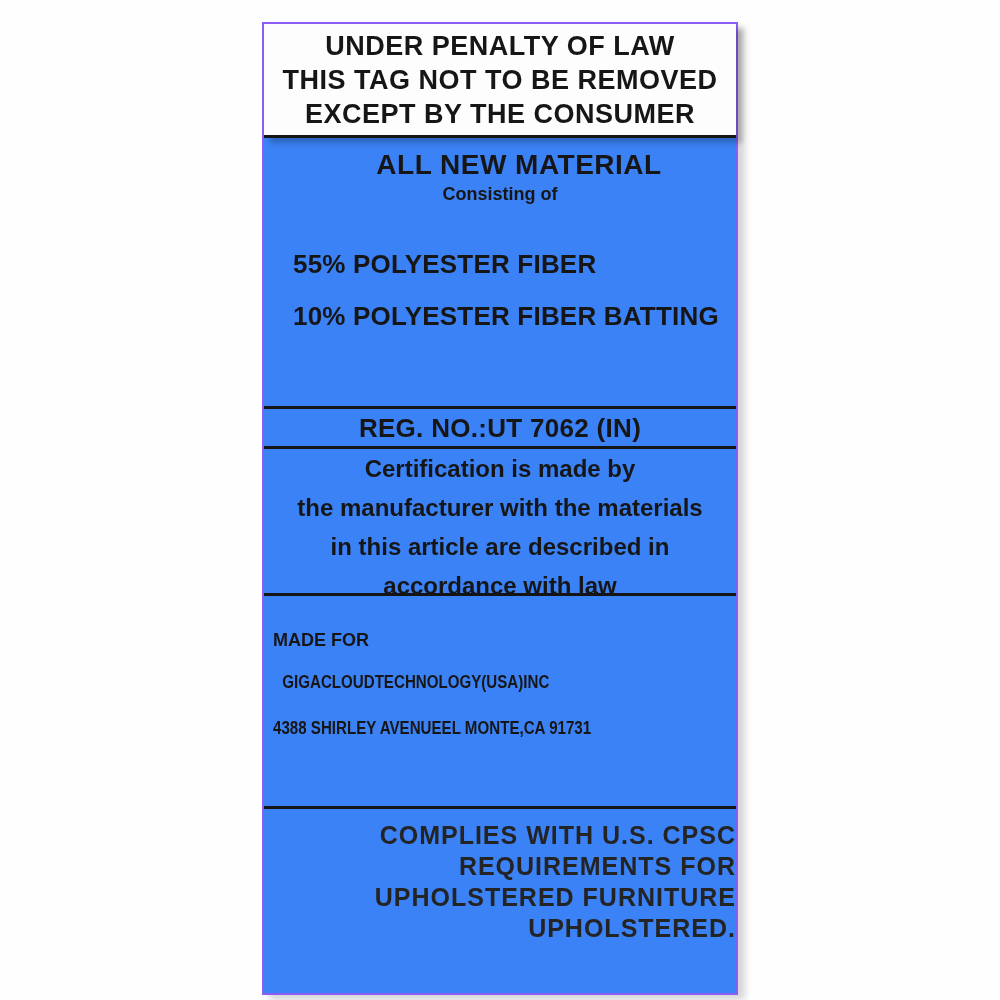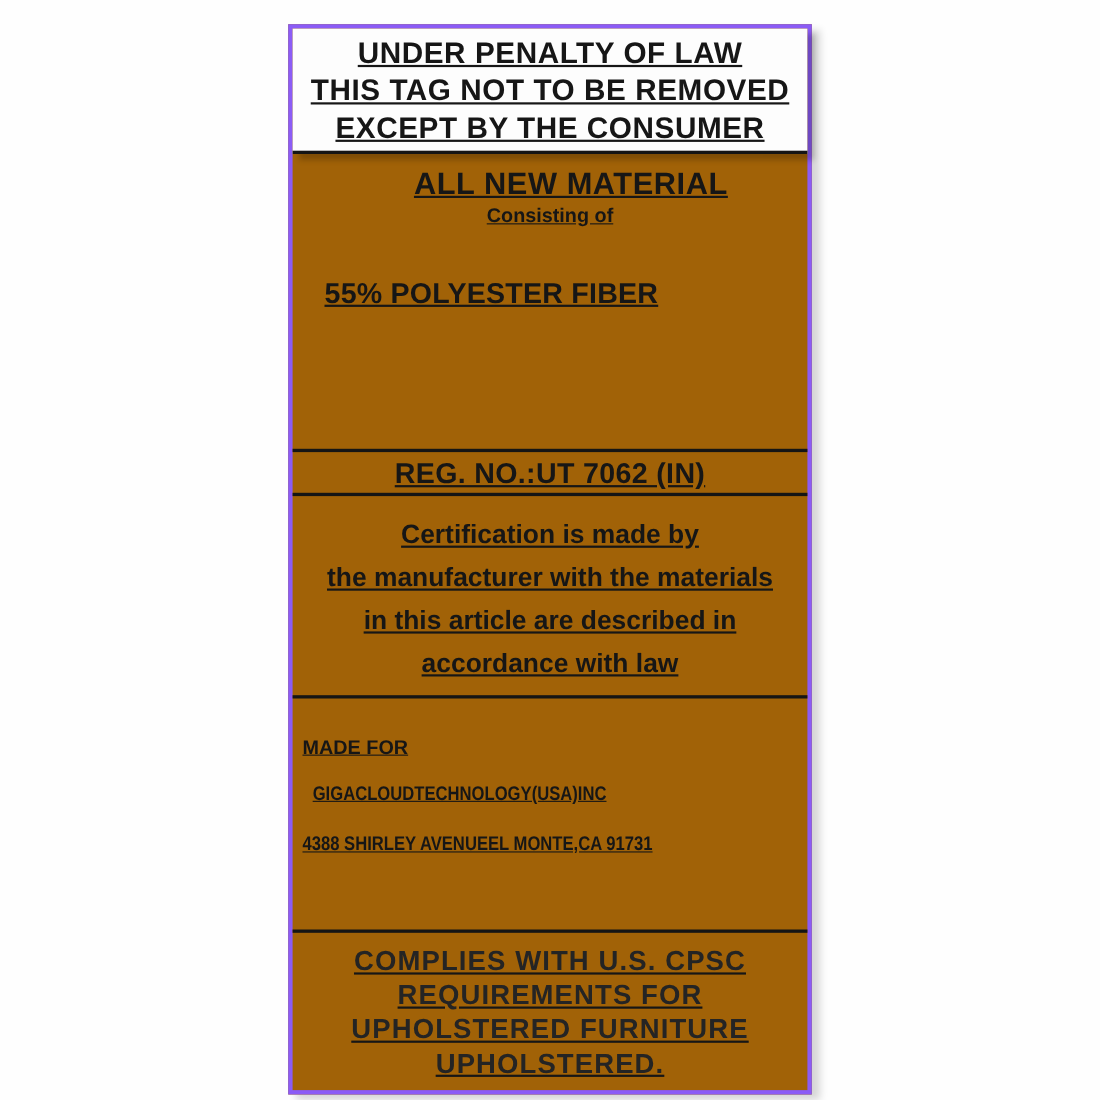--- a/index.html
+++ b/index.html
@@ -17,26 +17,25 @@
     position: relative;
     background: #fefefe;
   }
   .law-label {
     position: absolute;
     left: 262px;
     top: 22px;
     width: 476px;
     height: 973px;
     box-sizing: border-box;
-    border: 4px solid #8b5cf6;
-    background: #a16207;
+    border: 2px solid #8b5cf6;
+    background: #3b82f6;
     color: #161616;
     font-weight: bold;
     box-shadow: 7px 5px 7px rgba(0,0,0,0.16);
-    text-decoration: underline;
   }
   .section {
     box-sizing: border-box;
     border-bottom: 3px solid #151515;
   }
   
   .warning {
     height: 114px;
     display: flex;
     flex-direction: column;
@@ -82,25 +81,24 @@
   
   .regno {
     height: 40px;
     text-align: center;
     font-size: 26px;
     line-height: 38px;
     letter-spacing: 0.3px;
   }
   
   .certification {
-    height: 184px;
+    height: 147px;
     text-align: center;
     font-size: 24px;
     line-height: 39px;
-    padding-top: 16px;
   }
   
   .madefor {
     height: 213px;
     padding: 32px 8px 0 9px;
     font-size: 18px;
   }
   .madefor-label {
     line-height: 25px;
   }
@@ -122,21 +120,21 @@
   .mfg-date {
     margin-top: 29px;
     text-align: center;
     line-height: 25px;
     padding-left: 40px;
   }
   
   .compliance {
     border-bottom: none;
     height: 148px;
-    text-align: center;
+    text-align: right;
     font-size: 25px;
     line-height: 31px;
     letter-spacing: 1px;
     padding-top: 11px;
     color: #242424;
   }
 </style>
 </head>
 <body>
 
@@ -147,20 +145,21 @@
       <div>UNDER PENALTY OF LAW</div>
       <div>THIS TAG NOT TO BE REMOVED</div>
       <div>EXCEPT BY THE CONSUMER</div>
     </div>
 
     <div class="section materials">
       <div class="materials-title">ALL NEW MATERIAL</div>
       <div class="materials-subtitle">Consisting of</div>
       <div class="materials-list">
         <div class="material-item">55% POLYESTER FIBER</div>
+        <div class="material-item">10% POLYESTER FIBER BATTING</div>
       </div>
     </div>
 
     <div class="section regno">REG. NO.:UT 7062 (IN)</div>
 
     <div class="section certification">
       <div>Certification is made by</div>
       <div>the manufacturer with the materials</div>
       <div>in this article are described in</div>
       <div>accordance with law</div>

